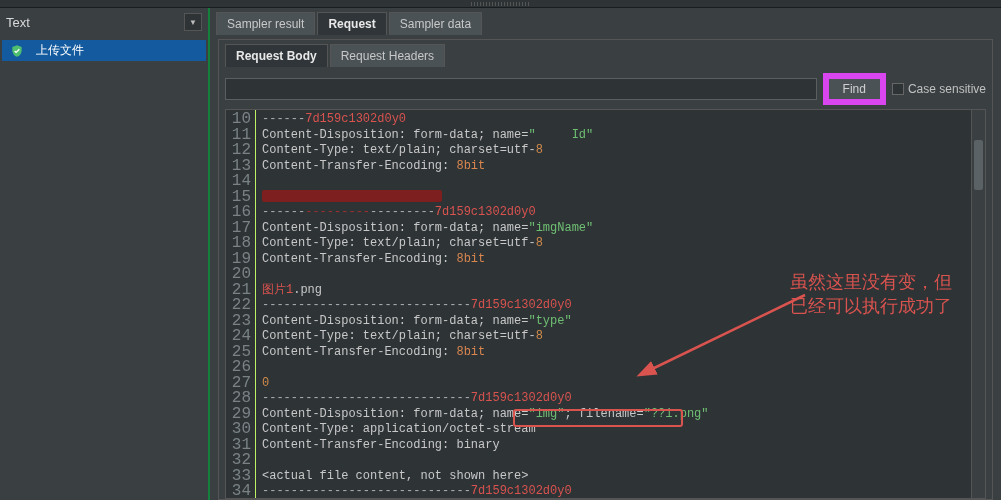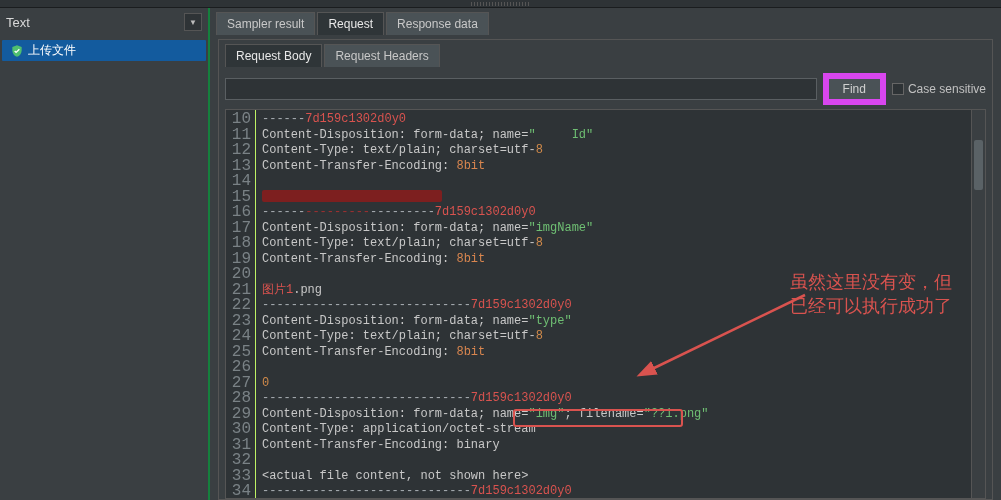--- a/index.html
+++ b/index.html
@@ -53,21 +53,21 @@
     flex:1; padding:4px 2px;
     background:#3a3f42;
   }
   .tree-item {
     display:flex; align-items:center;
     padding:2px 8px;
     background:#135b9e;
     color:#fff;
     font-size:12px;
     border-radius:1px;
-    gap:4px;
+    gap:12px;
   }
   .shield-icon {
     width:14px;height:14px;
   }
   .right-pane {
     flex:1;
     display:flex; flex-direction:column;
     background:#3a3f42;
   }
   .tabrow {
@@ -81,21 +81,21 @@
     background:#4a5256;
     color:#c8c8c8;
     font-size:12px;
     border:1px solid #555;
     border-bottom:none;
     cursor:pointer;
   }
   .tab.active {
     background:#2f3538;
     color:#e8e8e8;
-    font-weight:normal;
+    font-weight:bold;
   }
   .subpanel {
     margin:4px 8px 0 8px;
     border:1px solid #555;
     background:#3a3f42;
     display:flex; flex-direction:column;
     flex:1;
     min-height:0;
   }
   .subtabrow {
@@ -223,21 +223,21 @@
         </svg>
         <span>上传文件</span>
       </div>
     </div>
   </div>
 
   <div class="right-pane">
     <div class="tabrow">
       <div class="tab">Sampler result</div>
       <div class="tab active">Request</div>
-      <div class="tab">Response data</div>
+      <div class="tab">Sampler data</div>
     </div>
 
     <div class="subpanel">
       <div class="subtabrow">
         <div class="tab active">Request Body</div>
         <div class="tab">Request Headers</div>
       </div>
 
       <div class="searchbar">
         <input type="text" placeholder="" style="">

